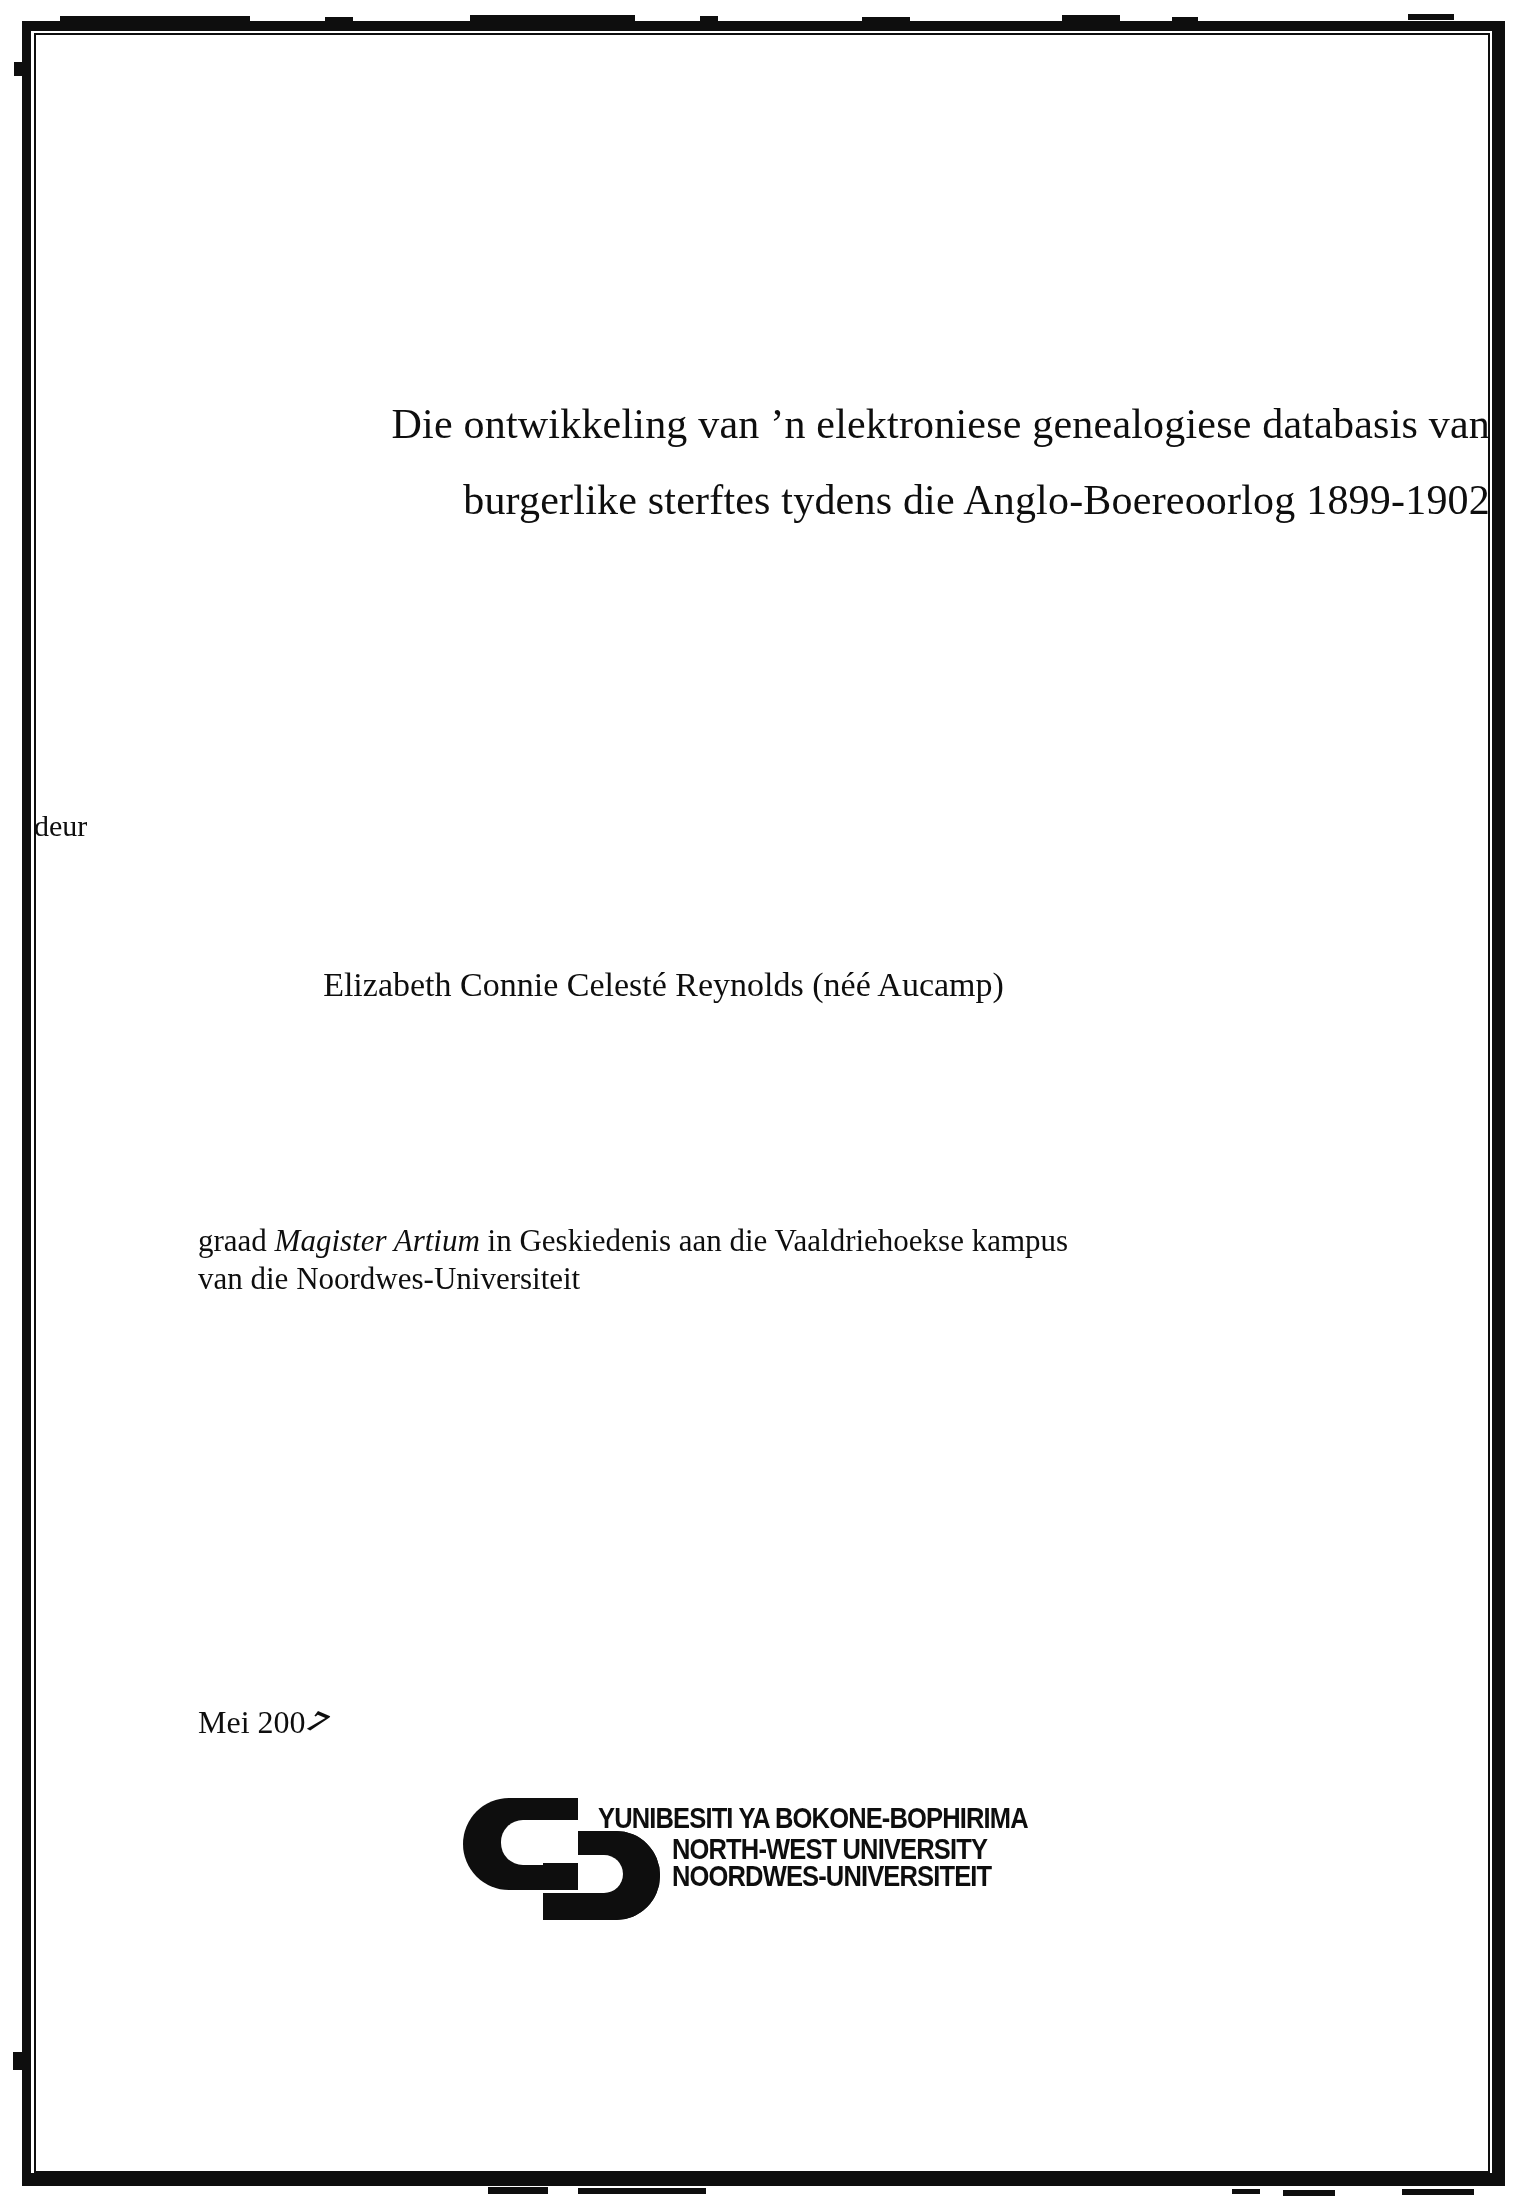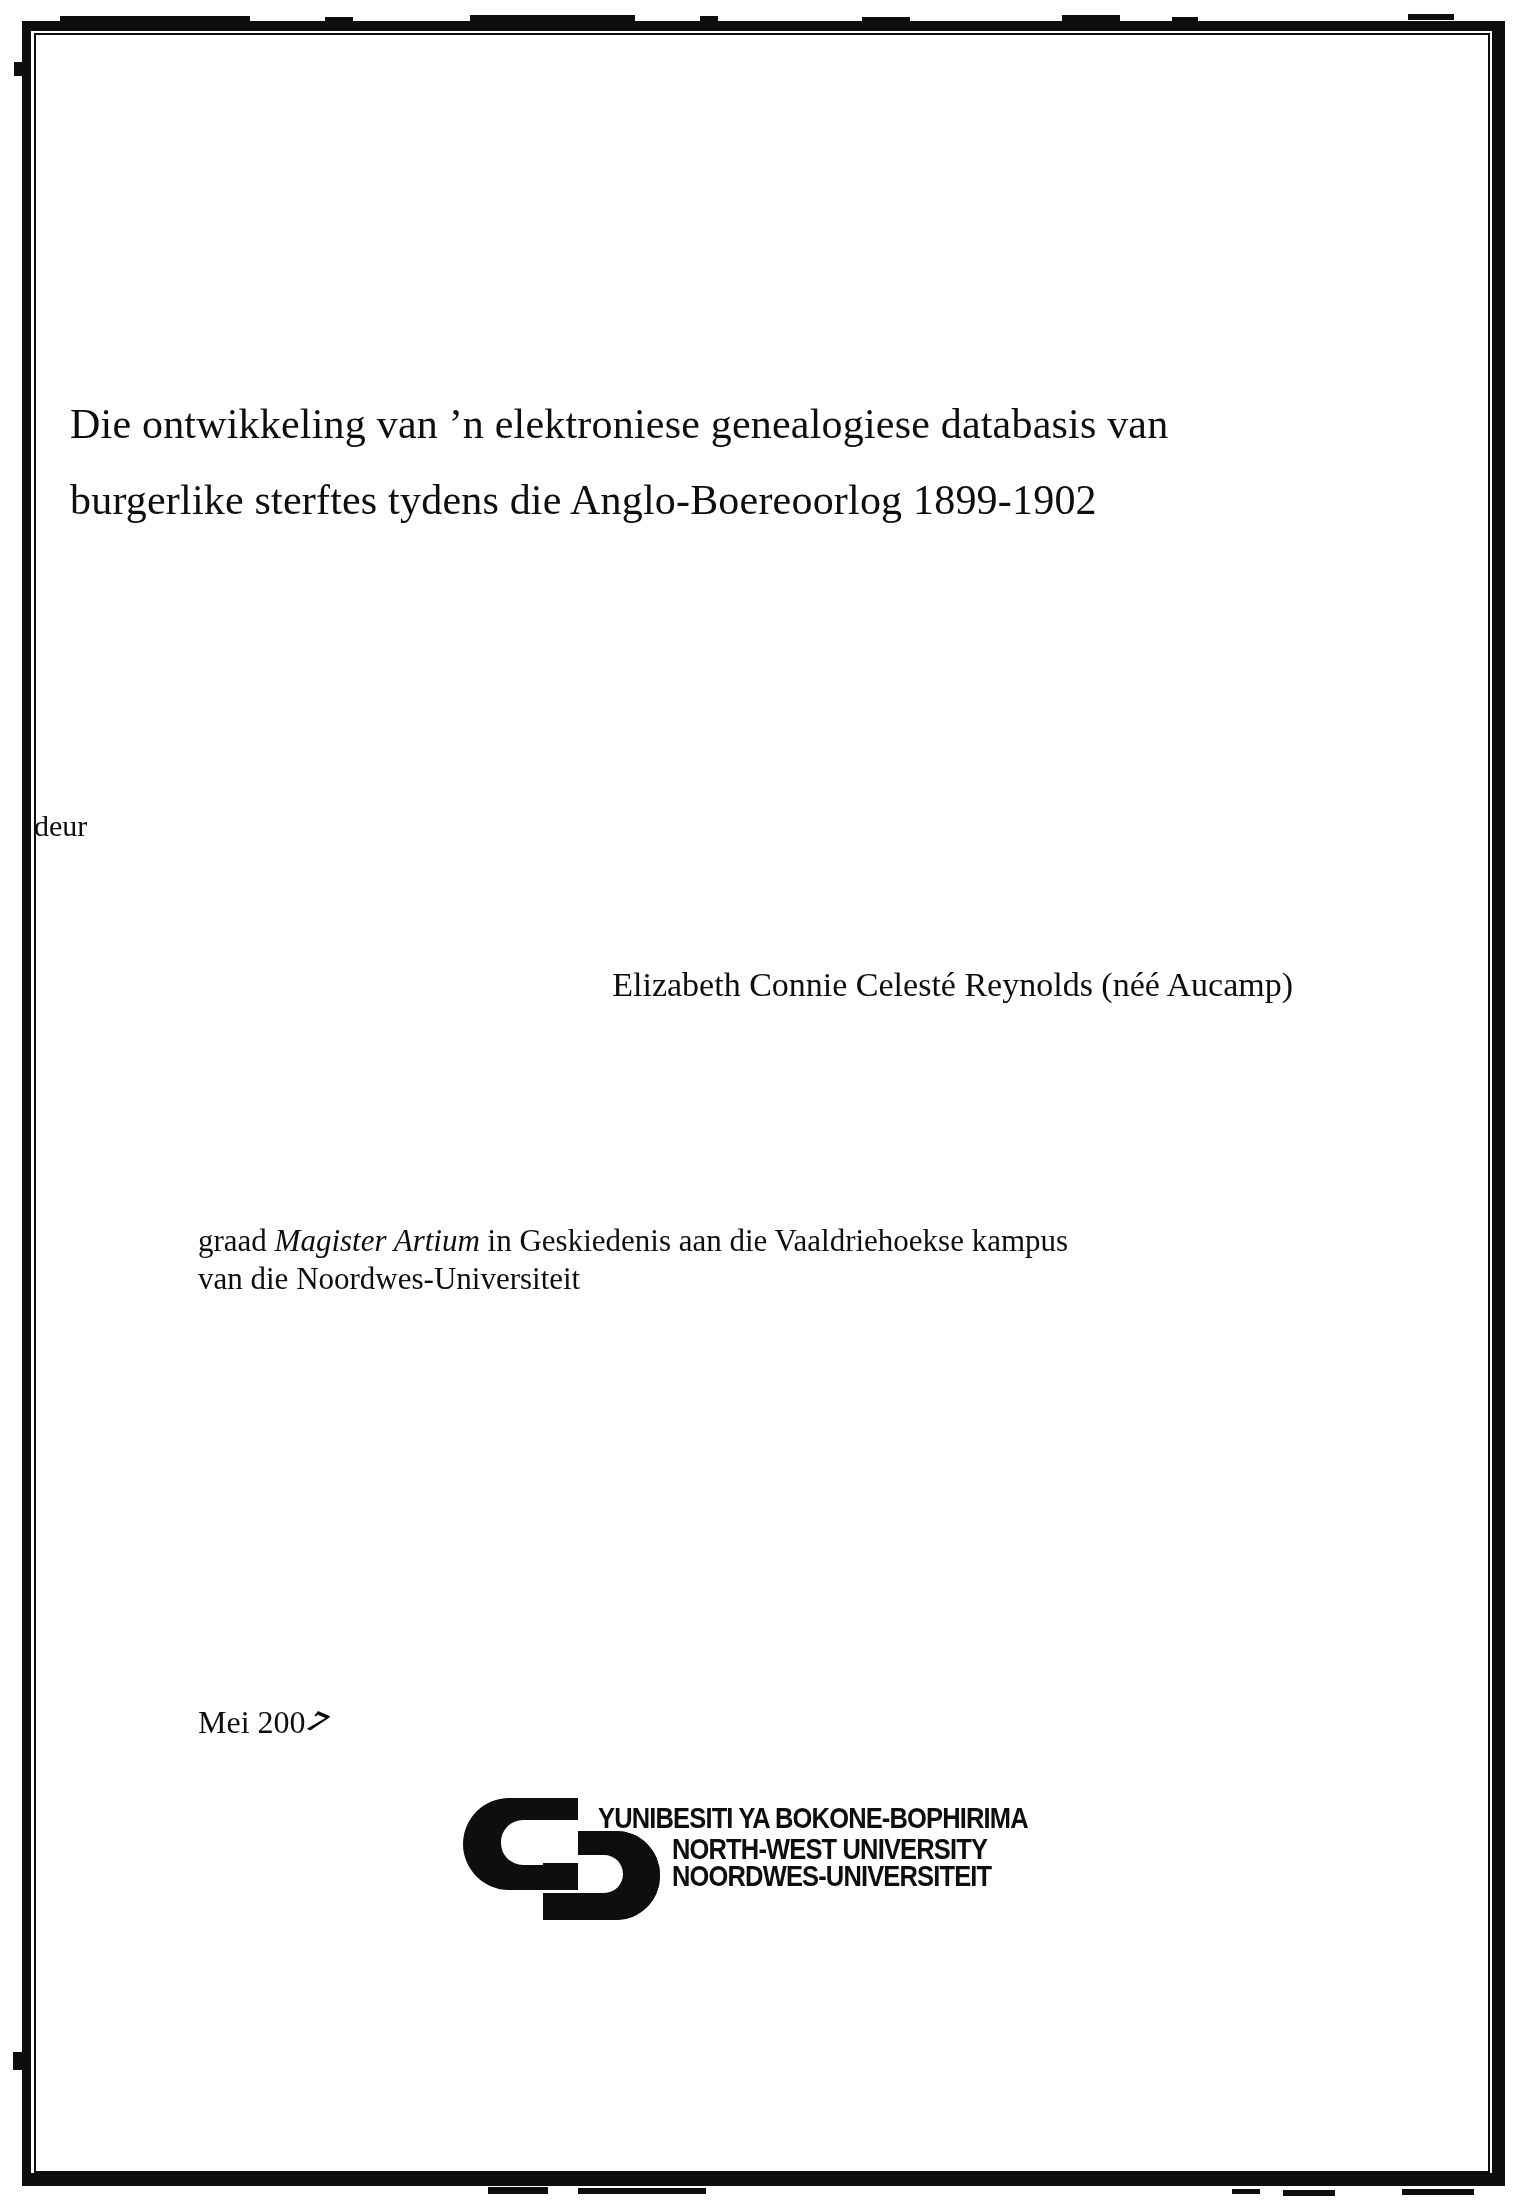--- a/index.html
+++ b/index.html
@@ -23,30 +23,30 @@
   }
   .frame-inner {
     position: absolute; left: 34px; top: 33px;
     width: 1456px; height: 2140px;
     border: 2px solid var(--ink);
   }
   .artifact { position: absolute; background: var(--ink); }
   
   .title {
     position: absolute; left: 34px; top: 386px; width: 1456px;
-    font-size: 42px; line-height: 76px; text-align: left;
-    letter-spacing: 0.2px; white-space: nowrap; padding-left: 36px;
+    font-size: 42px; line-height: 76px; text-align: right;
+    letter-spacing: 0.2px; white-space: nowrap;
   }
   .byline {
     position: absolute; left: 34px; top: 806px; width: 1456px;
     font-size: 30px; line-height: 40px; text-align: left;
   }
   .author {
     position: absolute; left: 34px; top: 962px; width: 1259px;
-    font-size: 34px; line-height: 46px; text-align: right;
+    font-size: 34px; line-height: 46px; text-align: center;
   }
   .statement {
     position: absolute; left: 198px; top: 1222px; width: 1150px;
     font-size: 31px; line-height: 38px; text-align: left;
   }
   .statement .line-justify { text-align: justify; text-align-last: justify; }
   .statement .italic { font-style: italic; }
   .supervisor {
     position: absolute; left: 198px; top: 1645px;
     font-size: 32px; line-height: 44px; white-space: nowrap;

